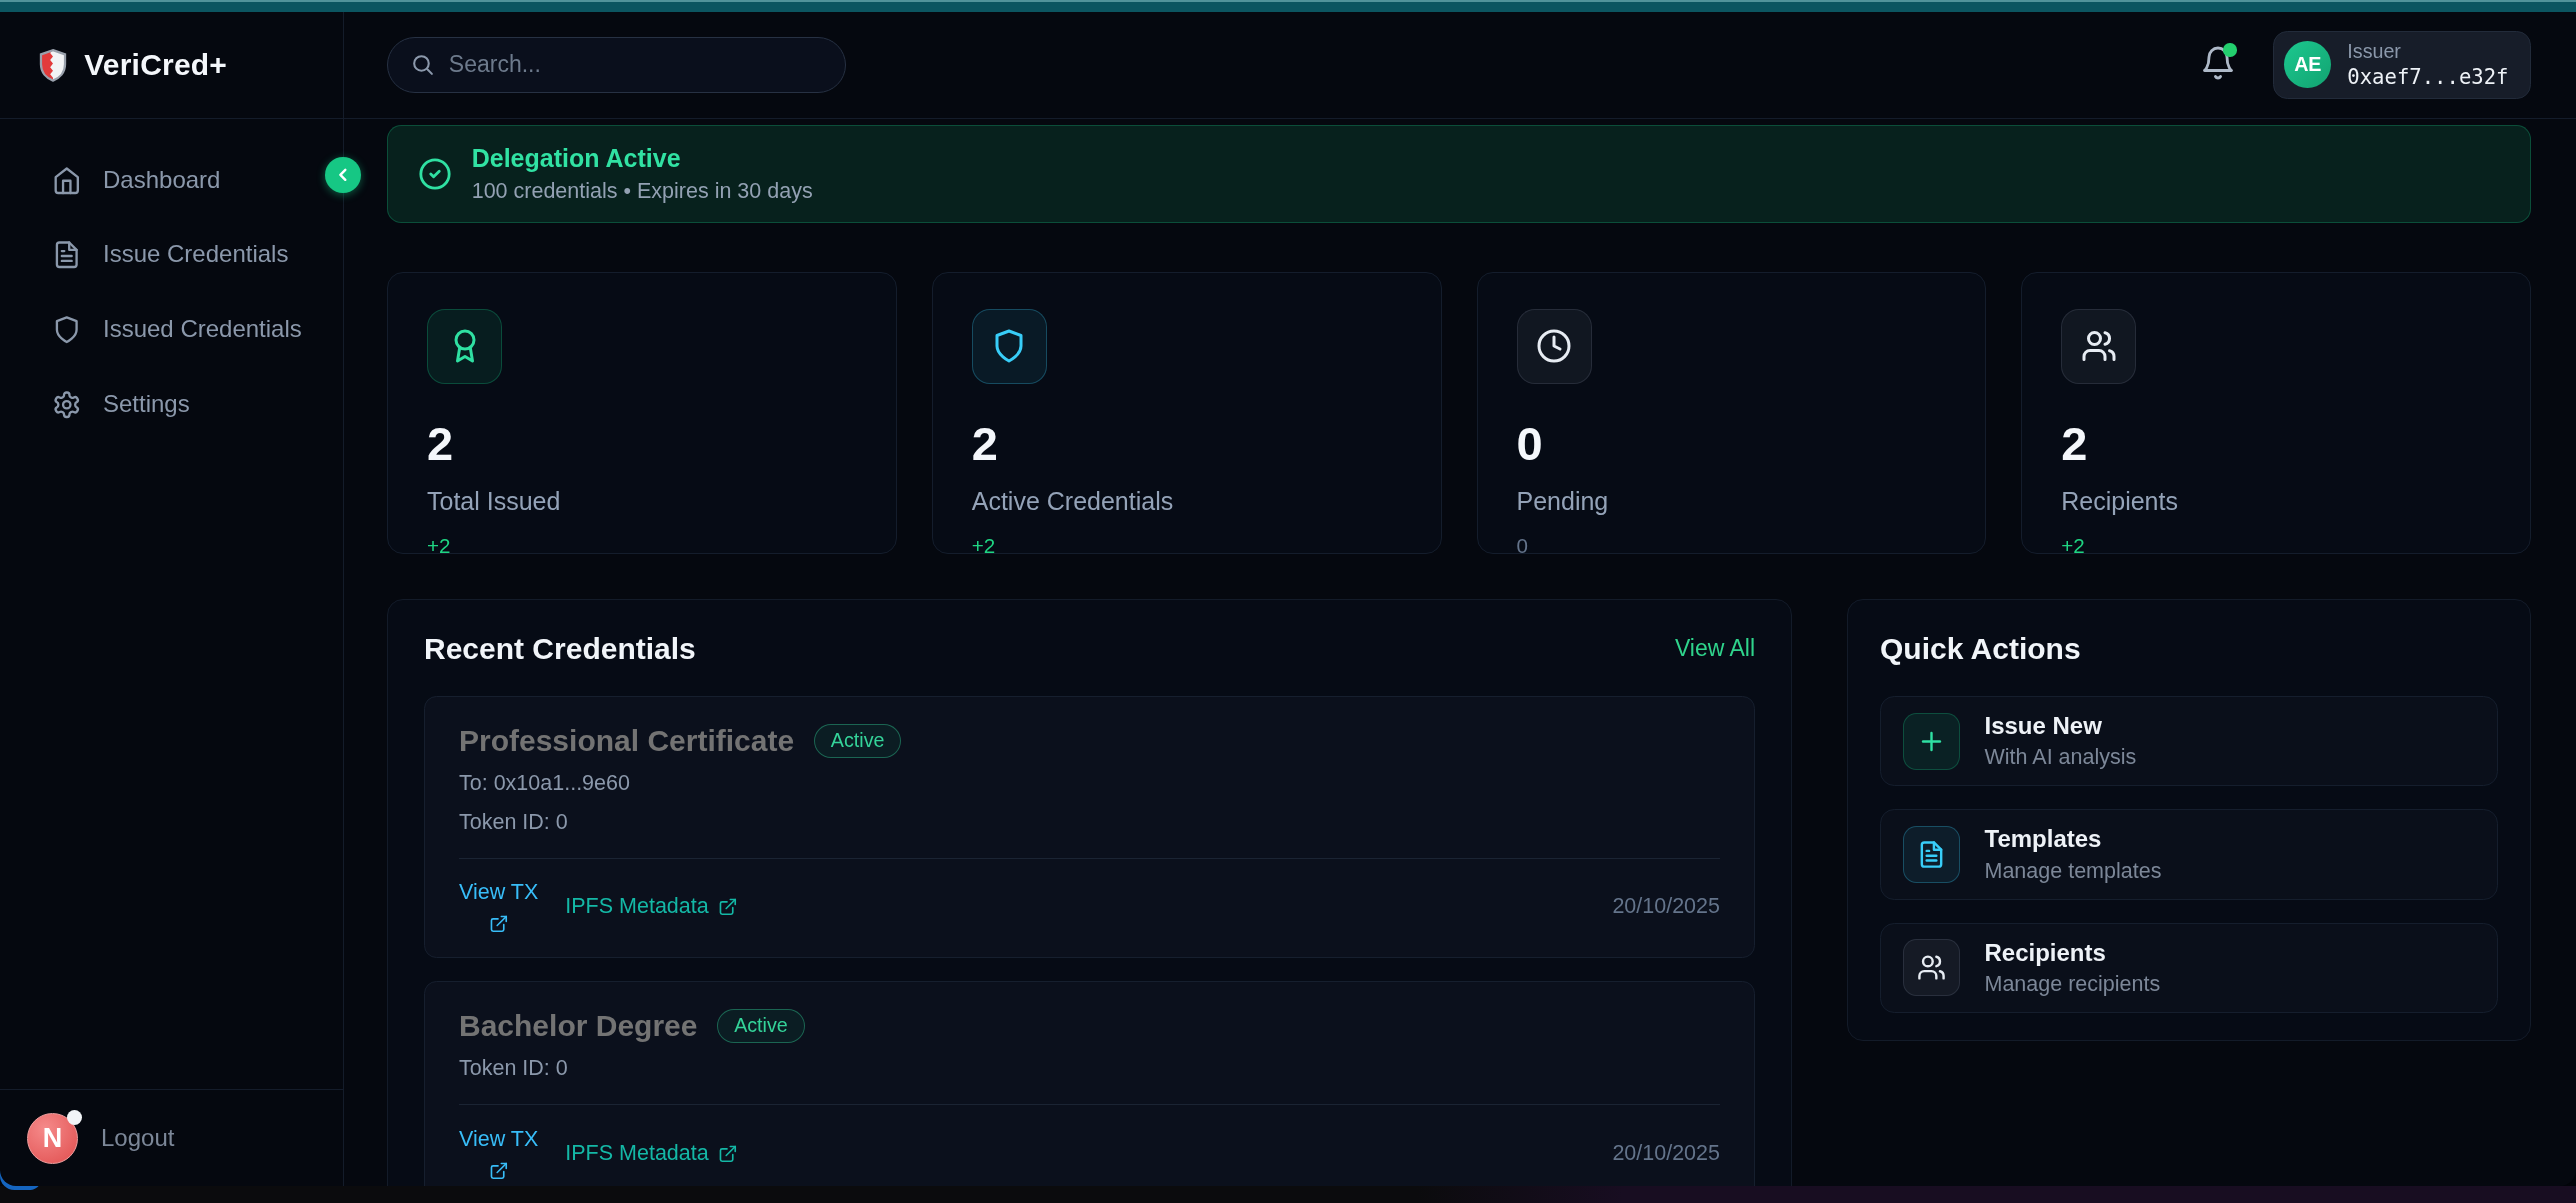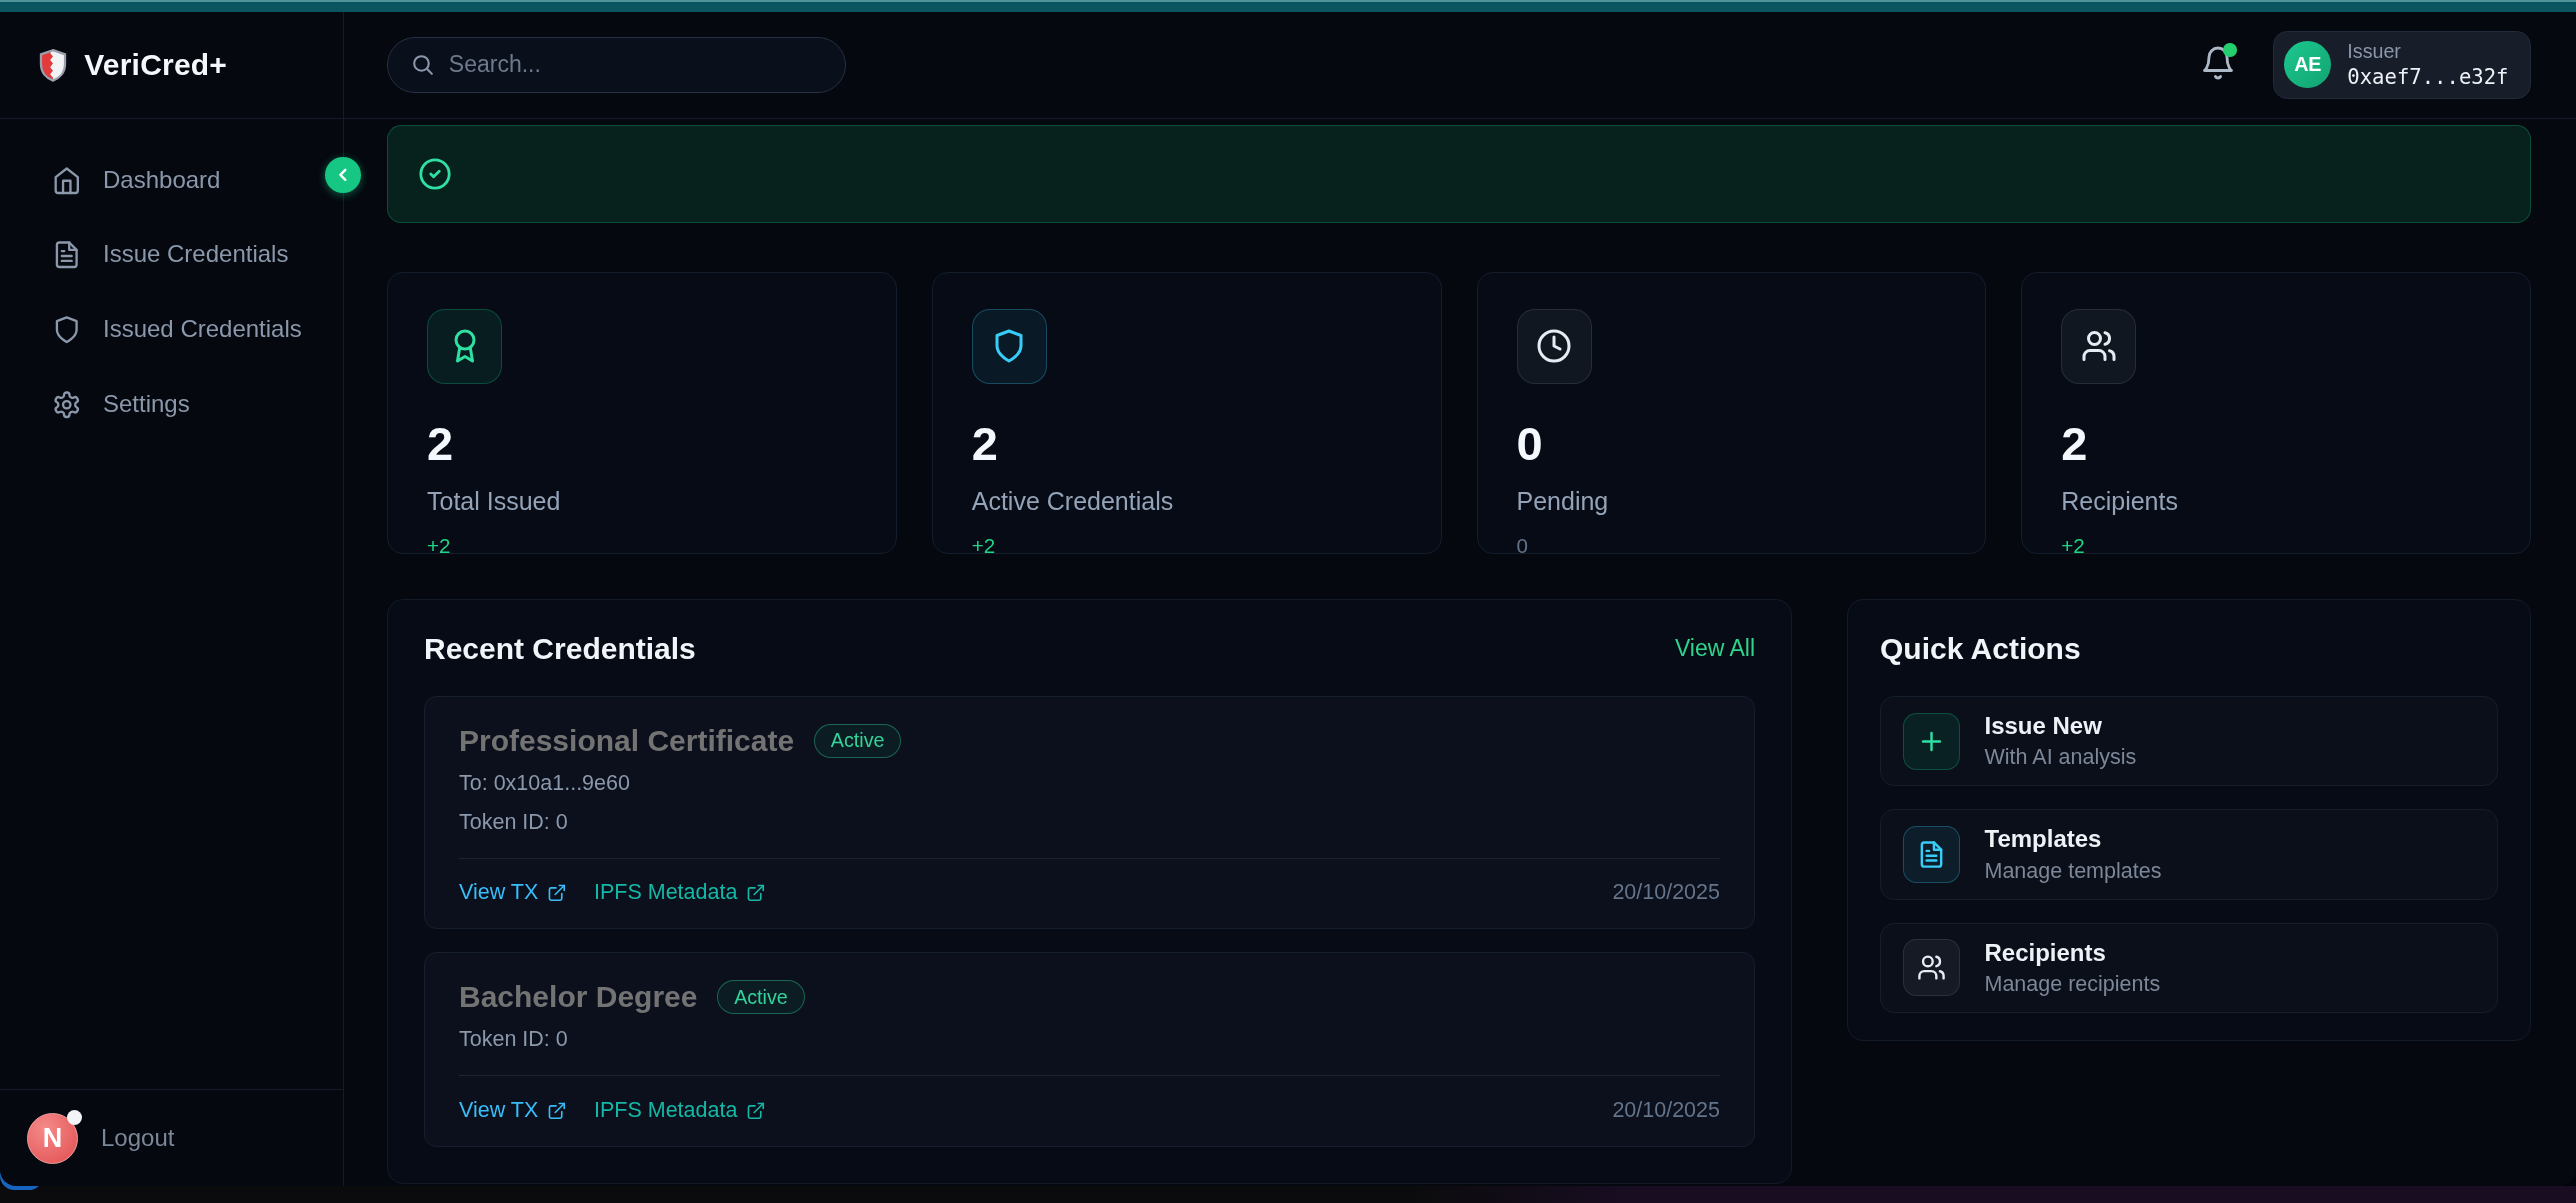--- a/index.html
+++ b/index.html
@@ -149,21 +149,21 @@
   .cred-title { font-size:30px; font-weight:bold; color:#737373; }
   .badge-active {
     font-size:19.7px; color:#34d399; border:0.9px solid rgba(52,211,153,.4);
     background:rgba(16,185,129,.08); border-radius:894px; padding:4.5px 16px;
   }
   .cred-meta { font-size:21.5px; color:#8b98ab; margin-top:13.4px; }
   .cred-divider { height:0.9px; background:#1b2433; margin:23px 0 0 0; }
   .cred-footer { display:flex; align-items:center; margin-top:21.5px; }
   .cred-links { display:flex; align-items:center; gap:27px; }
   .cred-link { display:flex; align-items:center; gap:9px; font-size:21.5px; cursor:pointer; }
-  .link-cyan  { color:#38bdf8; }
+  .link-cyan  { color:#38bdf8;flex-direction:column; }
   .link-green { color:#14b8a6; }
   .ext-icon { width:19.7px; height:19.7px; }
   .cred-date { margin-left:auto; font-size:21.5px; color:#64748b; }
 
   .qa-panel { padding:32px 32px 27px 32px; min-height:441px; }
   .qa-row {
     border-radius:14.3px; background:#0a0f1a; border:0.9px solid #151e2d;
     display:flex; align-items:center; gap:25px; padding:15px 21.5px; margin-bottom:23px; cursor:pointer;
   }
   .qa-row:last-child { margin-bottom:0; }
@@ -296,20 +296,24 @@
 
   <main class="main">
 
     <div class="banner">
       <span class="banner-check">
         <svg viewBox="0 0 24 24" fill="none" stroke="currentColor" stroke-width="2" stroke-linecap="round" stroke-linejoin="round">
             <circle cx="12" cy="12" r="10"></circle>
             <path d="M9 12l2 2 4-4"></path>
           </svg>
       </span>
+      <div>
+        <div class="banner-title">Delegation Active</div>
+        <div class="banner-sub">100 credentials • Expires in 30 days</div>
+      </div>
     </div>
 
     <div class="stats-row">
       <div class="stat-card">
         <div class="stat-tile tile-green">
           <svg viewBox="0 0 24 24" fill="none" stroke="currentColor" stroke-width="2" stroke-linecap="round" stroke-linejoin="round">
               <circle cx="12" cy="8" r="6"></circle>
               <path d="M15.48 12.89L17 22l-5-3-5 3 1.52-9.11"></path>
             </svg>
         </div>

